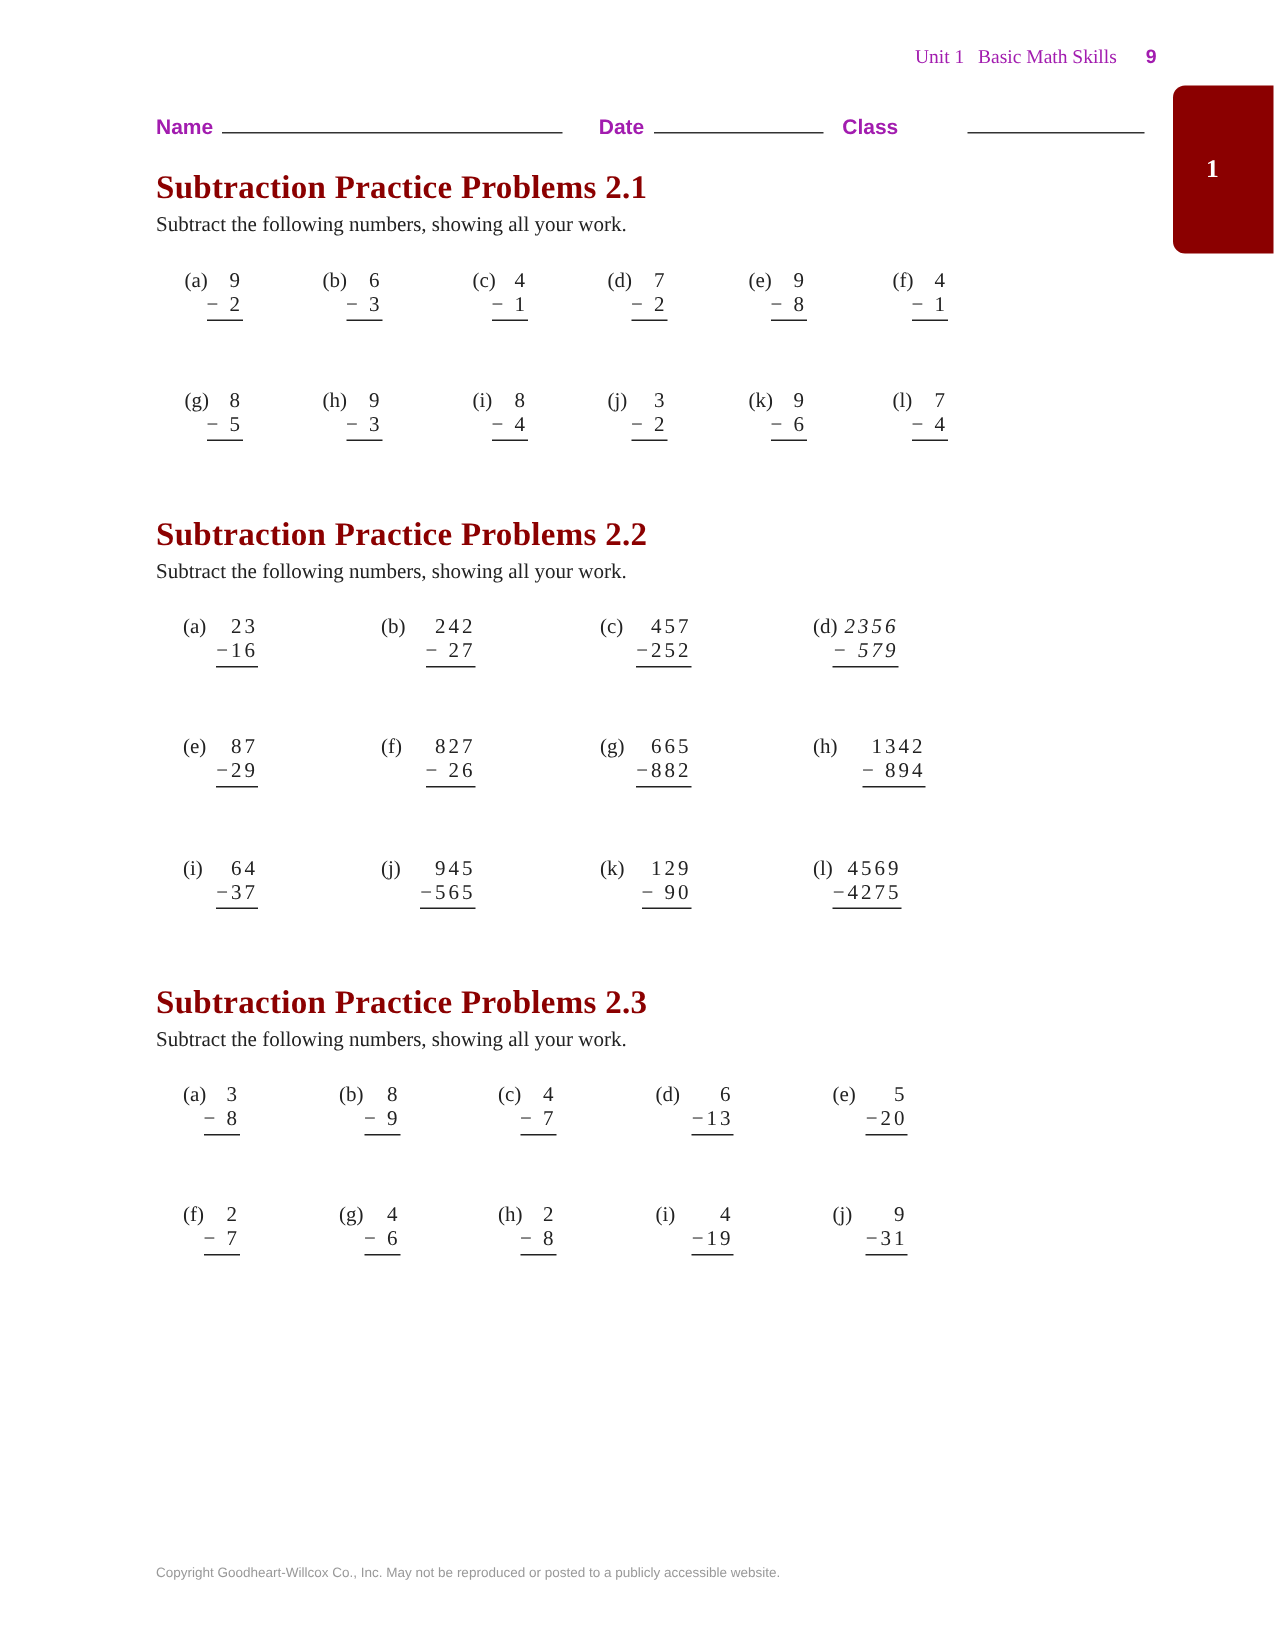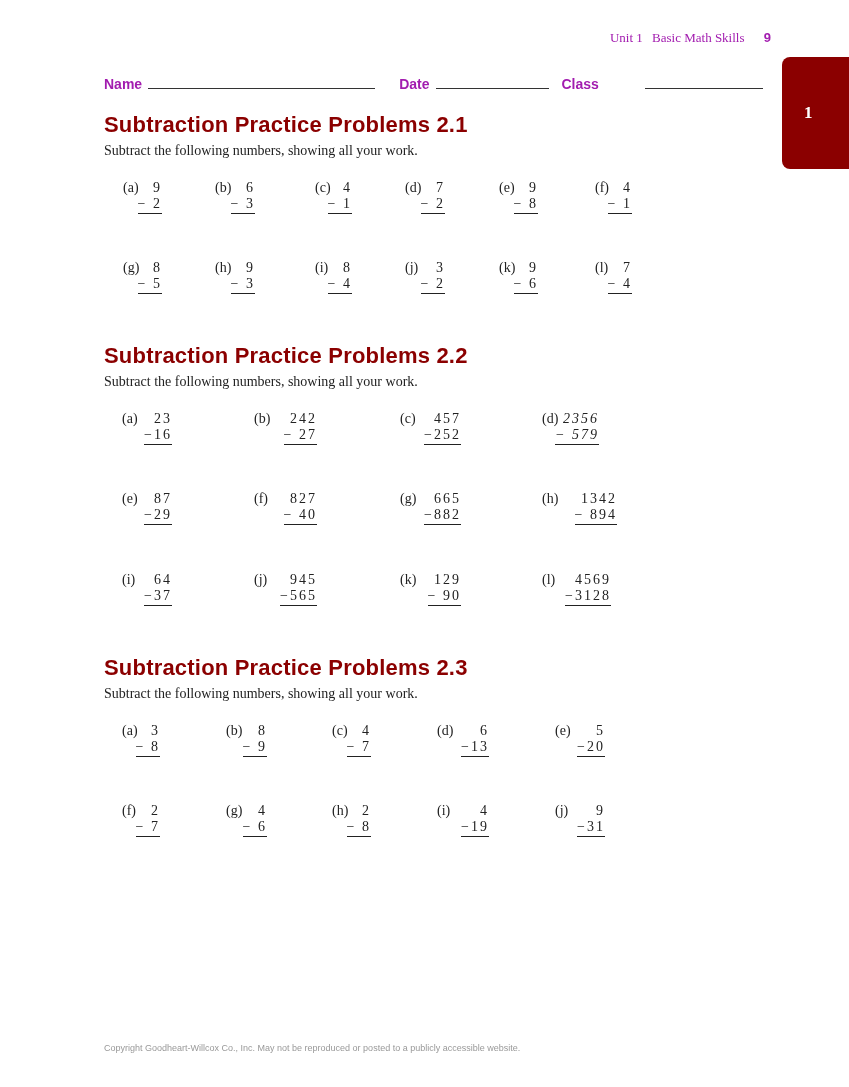--- a/index.html
+++ b/index.html
@@ -35,21 +35,21 @@
     display: inline-block; border-bottom: 1px solid #333; height: 12px; margin-left: 6px;
   }
   .name-field .blank { width: 227px; }
   .date-field { margin-left: 24px; }
   .date-field .blank { width: 113px; }
   .class-field { margin-left: 13px; gap: 40px; }
   .class-field .blank { width: 118px; }
 
   .section { position: absolute; left: 104px; }
   .section-title {
-    font-family: Liberation Sans, sans-serif; font-weight: bold;
+    font-family: Liberation Serif, serif; font-weight: bold;
     color: #8b0000; font-size: 22px; margin: 0; letter-spacing: 0.2px;
   }
   .instructions { font-size: 14px; margin-top: 5px; color: #222; }
 
   .problem {
     position: absolute; font-size: 14px; color: #222; line-height: 16px;
   }
   .problem .label { position: absolute; left: 0; top: 0; }
   .problem .stack {
     position: absolute; top: 0; text-align: right;
@@ -219,21 +219,21 @@
       <span class="label">(e)</span>
       <span class="stack" style="right: 0px;">
         <span class="top-num">87</span>
         <span class="bottom-num">−29</span>
       </span>
     </div>
     <div class="problem" style="left: 254px; top: 491px; width: 63px; height: 36px;">
       <span class="label">(f)</span>
       <span class="stack" style="right: 0px; margin-left: 16px;">
         <span class="top-num">827</span>
-        <span class="bottom-num">− 40</span>
+        <span class="bottom-num">− 26</span>
       </span>
     </div>
     <div class="problem" style="left: 400px; top: 491px; width: 61px; height: 36px;">
       <span class="label">(g)</span>
       <span class="stack" style="right: 0px;">
         <span class="top-num">665</span>
         <span class="bottom-num">−882</span>
       </span>
     </div>
     <div class="problem" style="left: 542px; top: 491px; width: 75px; height: 36px;">
@@ -259,23 +259,23 @@
     </div>
     <div class="problem" style="left: 400px; top: 572px; width: 61px; height: 36px;">
       <span class="label">(k)</span>
       <span class="stack" style="right: 0px;">
         <span class="top-num">129</span>
         <span class="bottom-num">− 90</span>
       </span>
     </div>
     <div class="problem" style="left: 542px; top: 572px; width: 75px; height: 36px;">
       <span class="label">(l)</span>
-      <span class="stack" style="right: 6px;">
+      <span class="stack" style="right: 16px;">
         <span class="top-num">4569</span>
-        <span class="bottom-num">−3128</span>
+        <span class="bottom-num">−4275</span>
       </span>
     </div>
   </div>
 
 <div class="section" style="top:655px;">
   <h2 class="section-title">Subtraction Practice Problems 2.3</h2>
   <div class="instructions">Subtract the following numbers, showing all your work.</div>
 </div>
 <div id="sec2">
     <div class="problem" style="left: 122px; top: 723px; width: 38px; height: 36px;">

